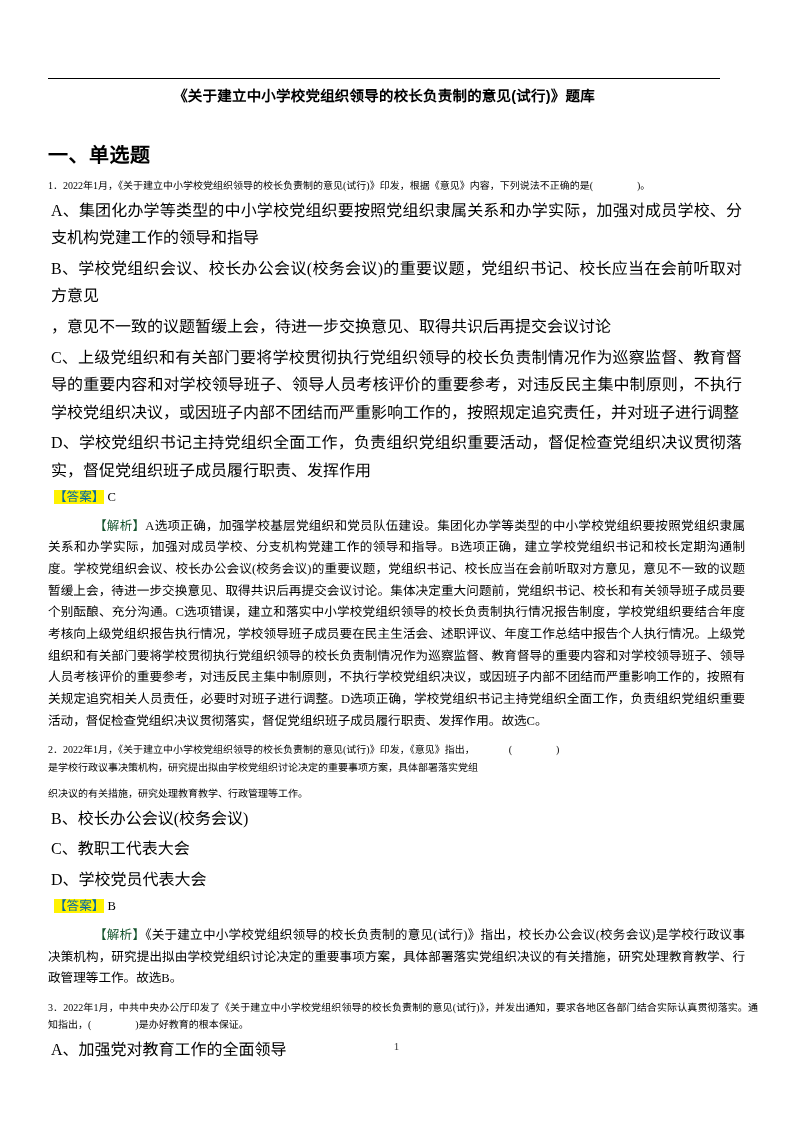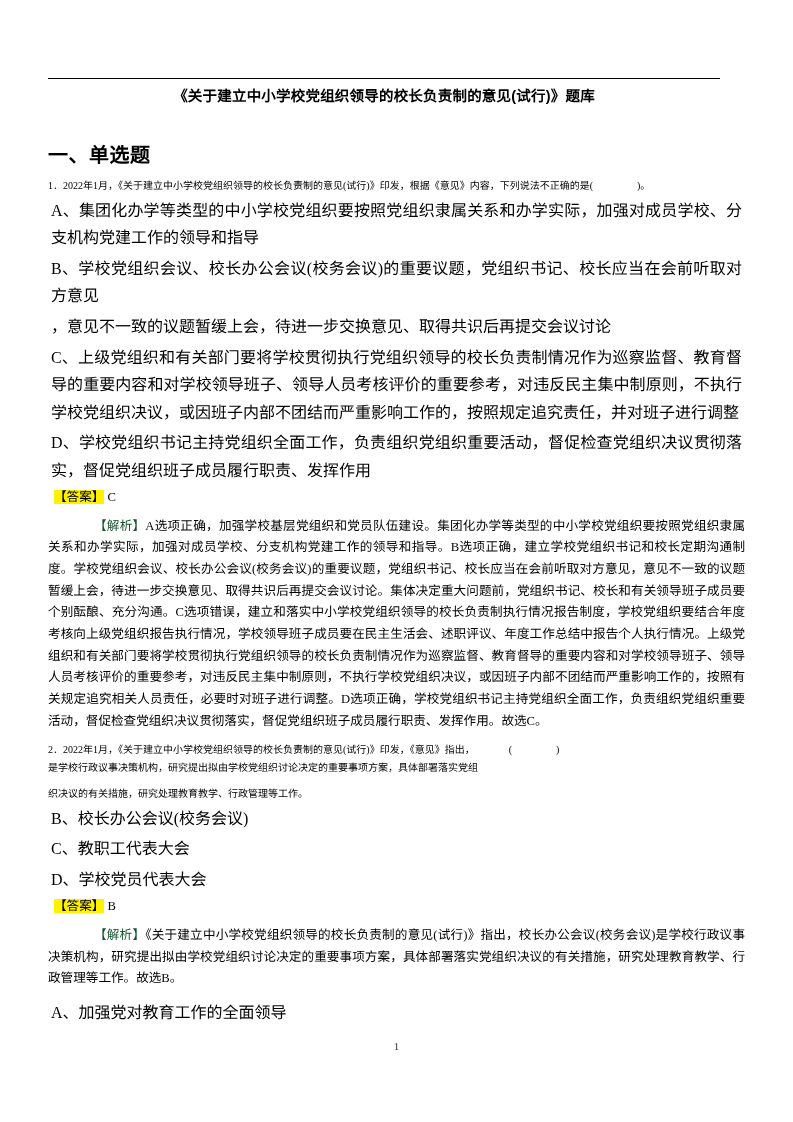--- a/index.html
+++ b/index.html
@@ -70,21 +70,21 @@
     text-align: justify;
     text-justify: inter-ideograph;
     word-break: break-all;
   }
   .answer-line {
     font-size: 12.6px;
     line-height: 1.72;
     margin: 2px 0 0 6px;
   }
   .tag-answer {
-    color: #000000;
+    color: #0369a1;
     background: #fff200;
     font-weight: normal;
     text-align: center;
   }
   .answer-val {
     color: #000;
     margin-left: 3px;
   }
   .analysis {
     font-size: 12.6px;
@@ -157,19 +157,20 @@
       <p class="opt">B、校长办公会议(校务会议)</p>
       <p class="opt">C、教职工代表大会</p>
       <p class="opt">D、学校党员代表大会</p>
 
       <p class="answer-line"><span class="tag-answer">【答案】</span><span class="answer-val">B</span></p>
 
       <p class="analysis"><span class="tag-analysis">【解析】</span><span>《关于建立中小学校党组织领导的校长负责制的意见(试行)》指出，校长办公会议(校务会议)是学校行政议事决策机构，研究提出拟由学校党组织讨论决定的重要事项方案，具体部署落实党组织决议的有关措施，研究处理教育教学、行政管理等工作。故选B。</span></p>
     </div>
 
     <div class="q-block">
+      <p class="qline q-stem q2-stem-wide"><span>3．2022年1月，中共中央办公厅印发了《关于建立中小学校党组织领导的校长负责制的意见(试行)》，并发出通知，要求各地区各部门结合实际认真贯彻落实。通知指出，(</span><span class="gap"></span><span>)是办好教育的根本保证。</span></p>
       <p class="opt">A、加强党对教育工作的全面领导</p>
     </div>
 
   </div>
 
   <div class="page-number">1</div>
 </div>
 
 </body></html>

